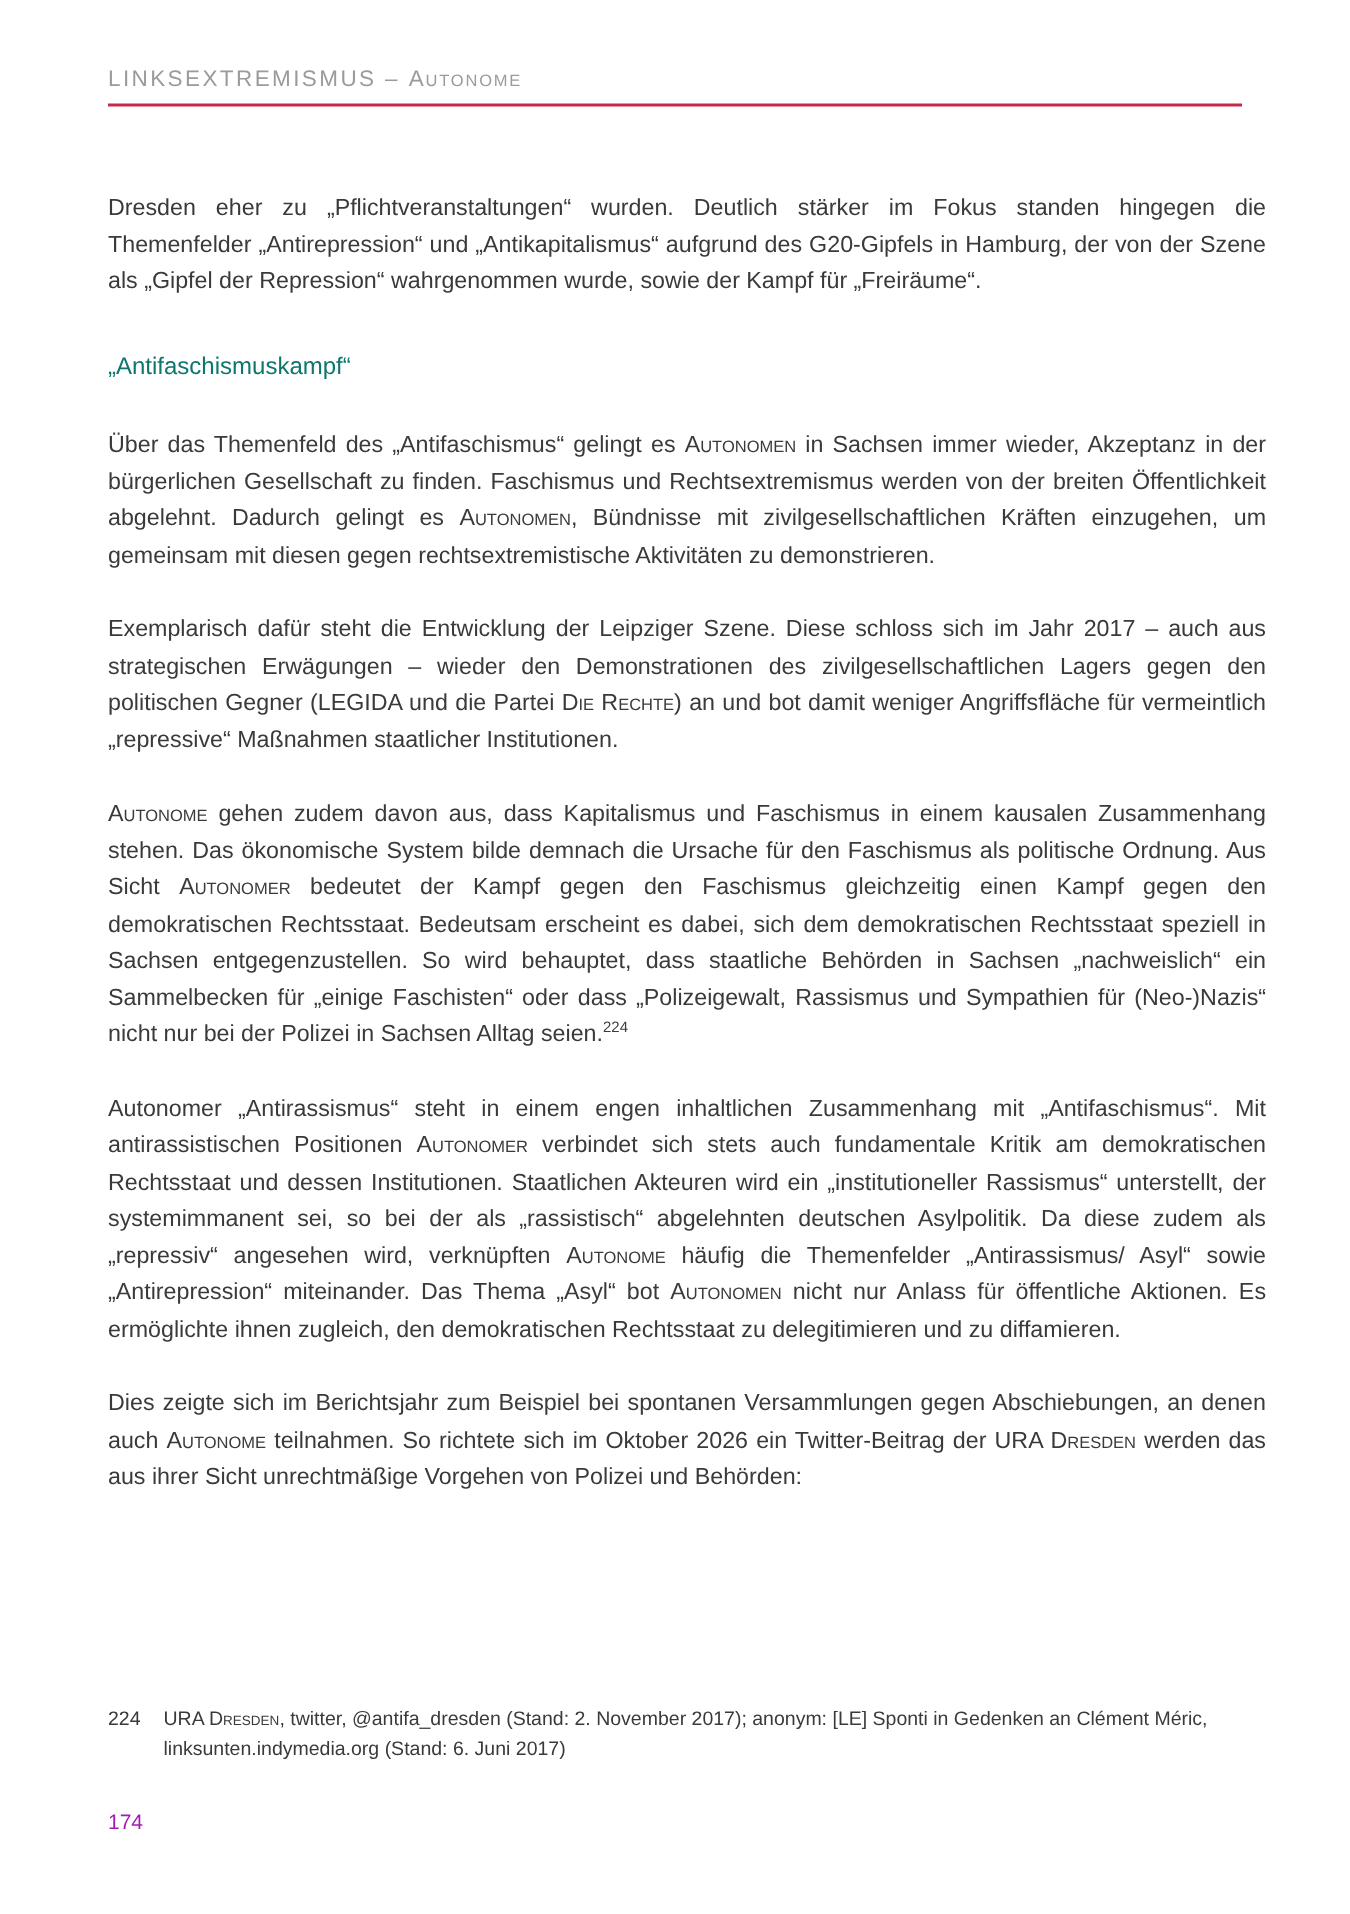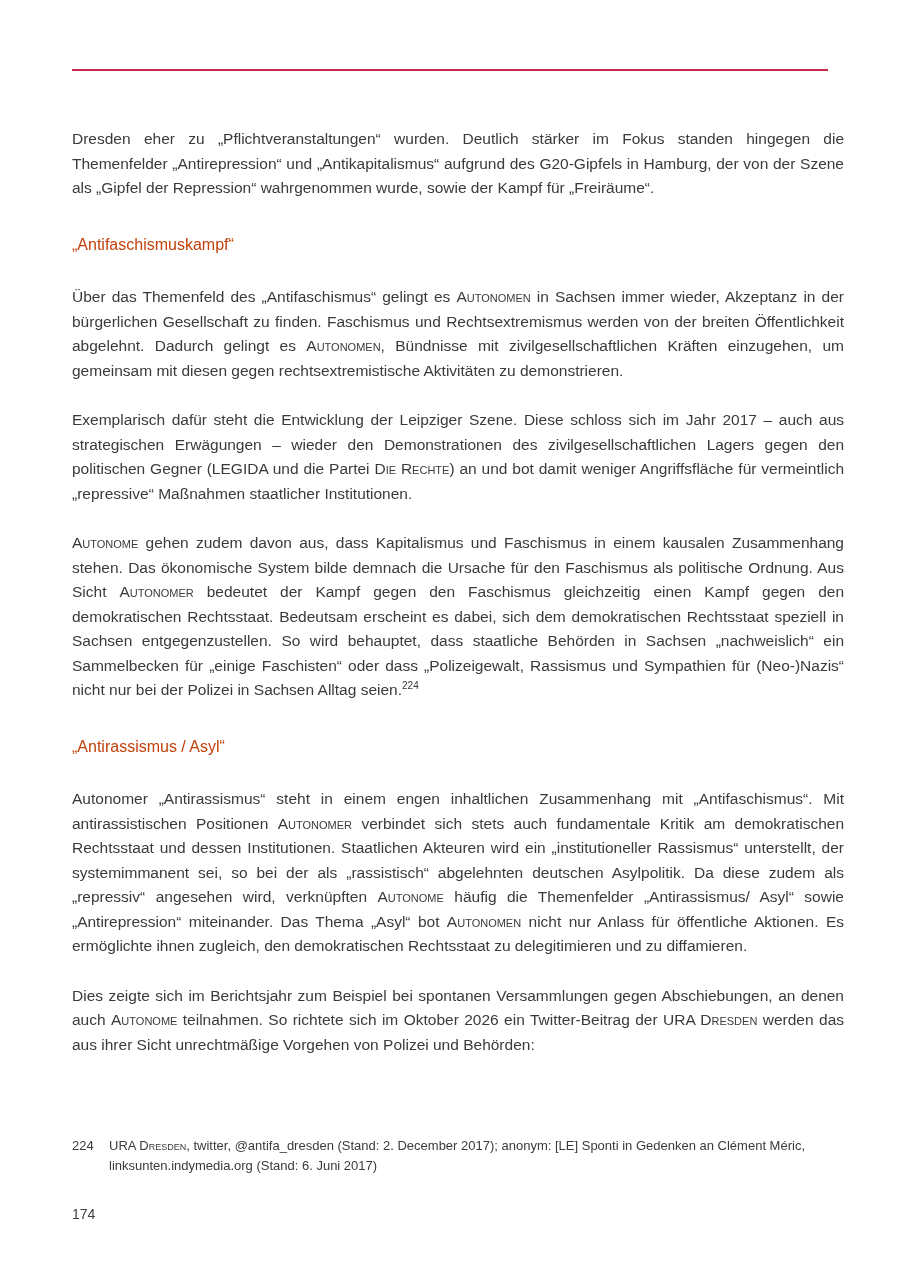--- a/index.html
+++ b/index.html
@@ -31,21 +31,21 @@
   
   .doc-body {
     position: absolute;
     left: 72px; right: 56px; top: 127px;
     font-size: 15.5px;
     line-height: 24.5px;
     text-align: justify;
   }
   .doc-body p.para { margin: 0 0 25px 0; }
   .doc-body h2.subheading {
-    color: #c2410c;
+    color: #0f766e;
     font-size: 16px;
     font-weight: normal;
     text-align: left;
     margin: 32px 0 28px 0;
   }
   .sc  { font-variant: small-caps; }
   .i   { }
   sup.fn-ref { font-size: 10px; line-height: 0; vertical-align: super; }
   
   .footnote {
@@ -56,42 +56,44 @@
     display: flex;
     text-align: left;
   }
   .fn-num { flex: none; width: 37px; }
   .fn-text { flex: 1; }
   
   .page-number {
     position: absolute;
     left: 72px; top: 1206px;
     font-size: 14px;
-    color: #404040;
+    color: #a21caf;
   }
 </style>
 </head>
 <body>
 
 <div class="page">
 
+  <div class="running-header">
+    <span>LINKSEXTREMISMUS – </span><span class="sc">Autonome</span>
+  </div>
 
   <div class="header-rule"></div>
 
   <div class="doc-body">
       <p class="para"><span>Dresden eher zu „Pflichtveranstaltungen“ wurden. Deutlich stärker im Fokus standen hingegen die Themenfelder „Antirepression“ und „Antikapitalismus“ aufgrund des G20-Gipfels in Hamburg, der von der Szene als „Gipfel der Repression“ wahrgenommen wurde, sowie der Kampf für „Freiräume“.</span></p>
       <h2 class="subheading"><span>„Antifaschismuskampf“</span></h2>
       <p class="para"><span>Über das Themenfeld des „Antifaschismus“ gelingt es </span><span class="sc">Autonomen</span><span> in Sachsen immer wieder, Akzeptanz in der bürgerlichen Gesellschaft zu finden. Faschismus und Rechtsextremismus werden von der breiten Öffentlichkeit abgelehnt. Dadurch gelingt es </span><span class="sc">Autonomen</span><span>, Bündnisse mit zivilgesellschaftlichen Kräften einzugehen, um gemeinsam mit diesen gegen rechtsextremistische Aktivitäten zu demonstrieren.</span></p>
       <p class="para"><span>Exemplarisch dafür steht die Entwicklung der Leipziger Szene. Diese schloss sich im Jahr 2017 – auch aus strategischen Erwägungen – wieder den Demonstrationen des zivilgesellschaftlichen Lagers gegen den politischen Gegner (LEGIDA und die Partei </span><span class="sc">Die Rechte</span><span>) an und bot damit weniger Angriffsfläche für vermeintlich „repressive“ Maßnahmen staatlicher Institutionen.</span></p>
       <p class="para"><span class="sc">Autonome</span><span> gehen zudem davon aus, dass Kapitalismus und Faschismus in einem kausalen Zusammenhang stehen. Das ökonomische System bilde demnach die Ursache für den Faschismus als politische Ordnung. Aus Sicht </span><span class="sc">Autonomer</span><span> bedeutet der Kampf gegen den Faschismus gleichzeitig einen Kampf gegen den demokratischen Rechtsstaat. Bedeutsam erscheint es dabei, sich dem demokratischen Rechtsstaat speziell in Sachsen entgegenzustellen. So wird behauptet, dass staatliche Behörden in Sachsen </span><span class="i">„nachweislich“</span><span> ein Sammelbecken für </span><span class="i">„einige Faschisten“</span><span> oder dass </span><span class="i">„Polizeigewalt, Rassismus und Sympathien für (Neo-)Nazis“</span><span> nicht nur bei der Polizei in Sachsen Alltag seien.</span><sup class="fn-ref">224</sup></p>
-      <h2 class="subheading"><span>„Antirassismus / Asyl“</span></h2>
       <p class="para"><span>Autonomer „Antirassismus“ steht in einem engen inhaltlichen Zusammenhang mit „Antifaschismus“. Mit antirassistischen Positionen </span><span class="sc">Autonomer</span><span> verbindet sich stets auch fundamentale Kritik am demokratischen Rechtsstaat und dessen Institutionen. Staatlichen Akteuren wird ein „institutioneller Rassismus“ unterstellt, der systemimmanent sei, so bei der als „rassistisch“ abgelehnten deutschen Asylpolitik. Da diese zudem als „repressiv“ angesehen wird, verknüpften </span><span class="sc">Autonome</span><span> häufig die Themenfelder „Antirassismus/ Asyl“ sowie „Antirepression“ miteinander. Das Thema „Asyl“ bot </span><span class="sc">Autonomen</span><span> nicht nur Anlass für öffentliche Aktionen. Es ermöglichte ihnen zugleich, den demokratischen Rechtsstaat zu delegitimieren und zu diffamieren.</span></p>
       <p class="para"><span>Dies zeigte sich im Berichtsjahr zum Beispiel bei spontanen Versammlungen gegen Abschiebungen, an denen auch </span><span class="sc">Autonome</span><span> teilnahmen. So richtete sich im Oktober 2026 ein Twitter-Beitrag der URA </span><span class="sc">Dresden</span><span> werden das aus ihrer Sicht unrechtmäßige Vorgehen von Polizei und Behörden:</span></p>
     </div>
 
   <div class="footnote">
     <div class="fn-num">224</div>
-    <div class="fn-text"><span>URA </span><span class="sc">Dresden</span><span>, twitter, @antifa_dresden (Stand: 2. December 2017); anonym: [LE] Sponti in Gedenken an Clément Méric, linksunten.indymedia.org (Stand: 6. Juni 2017)</span></div>
+    <div class="fn-text"><span>URA </span><span class="sc">Dresden</span><span>, twitter, @antifa_dresden (Stand: 2. November 2017); anonym: [LE] Sponti in Gedenken an Clément Méric, linksunten.indymedia.org (Stand: 6. Juni 2017)</span></div>
   </div>
 
   <div class="page-number">174</div>
 
 </div>
 
 </body></html>

